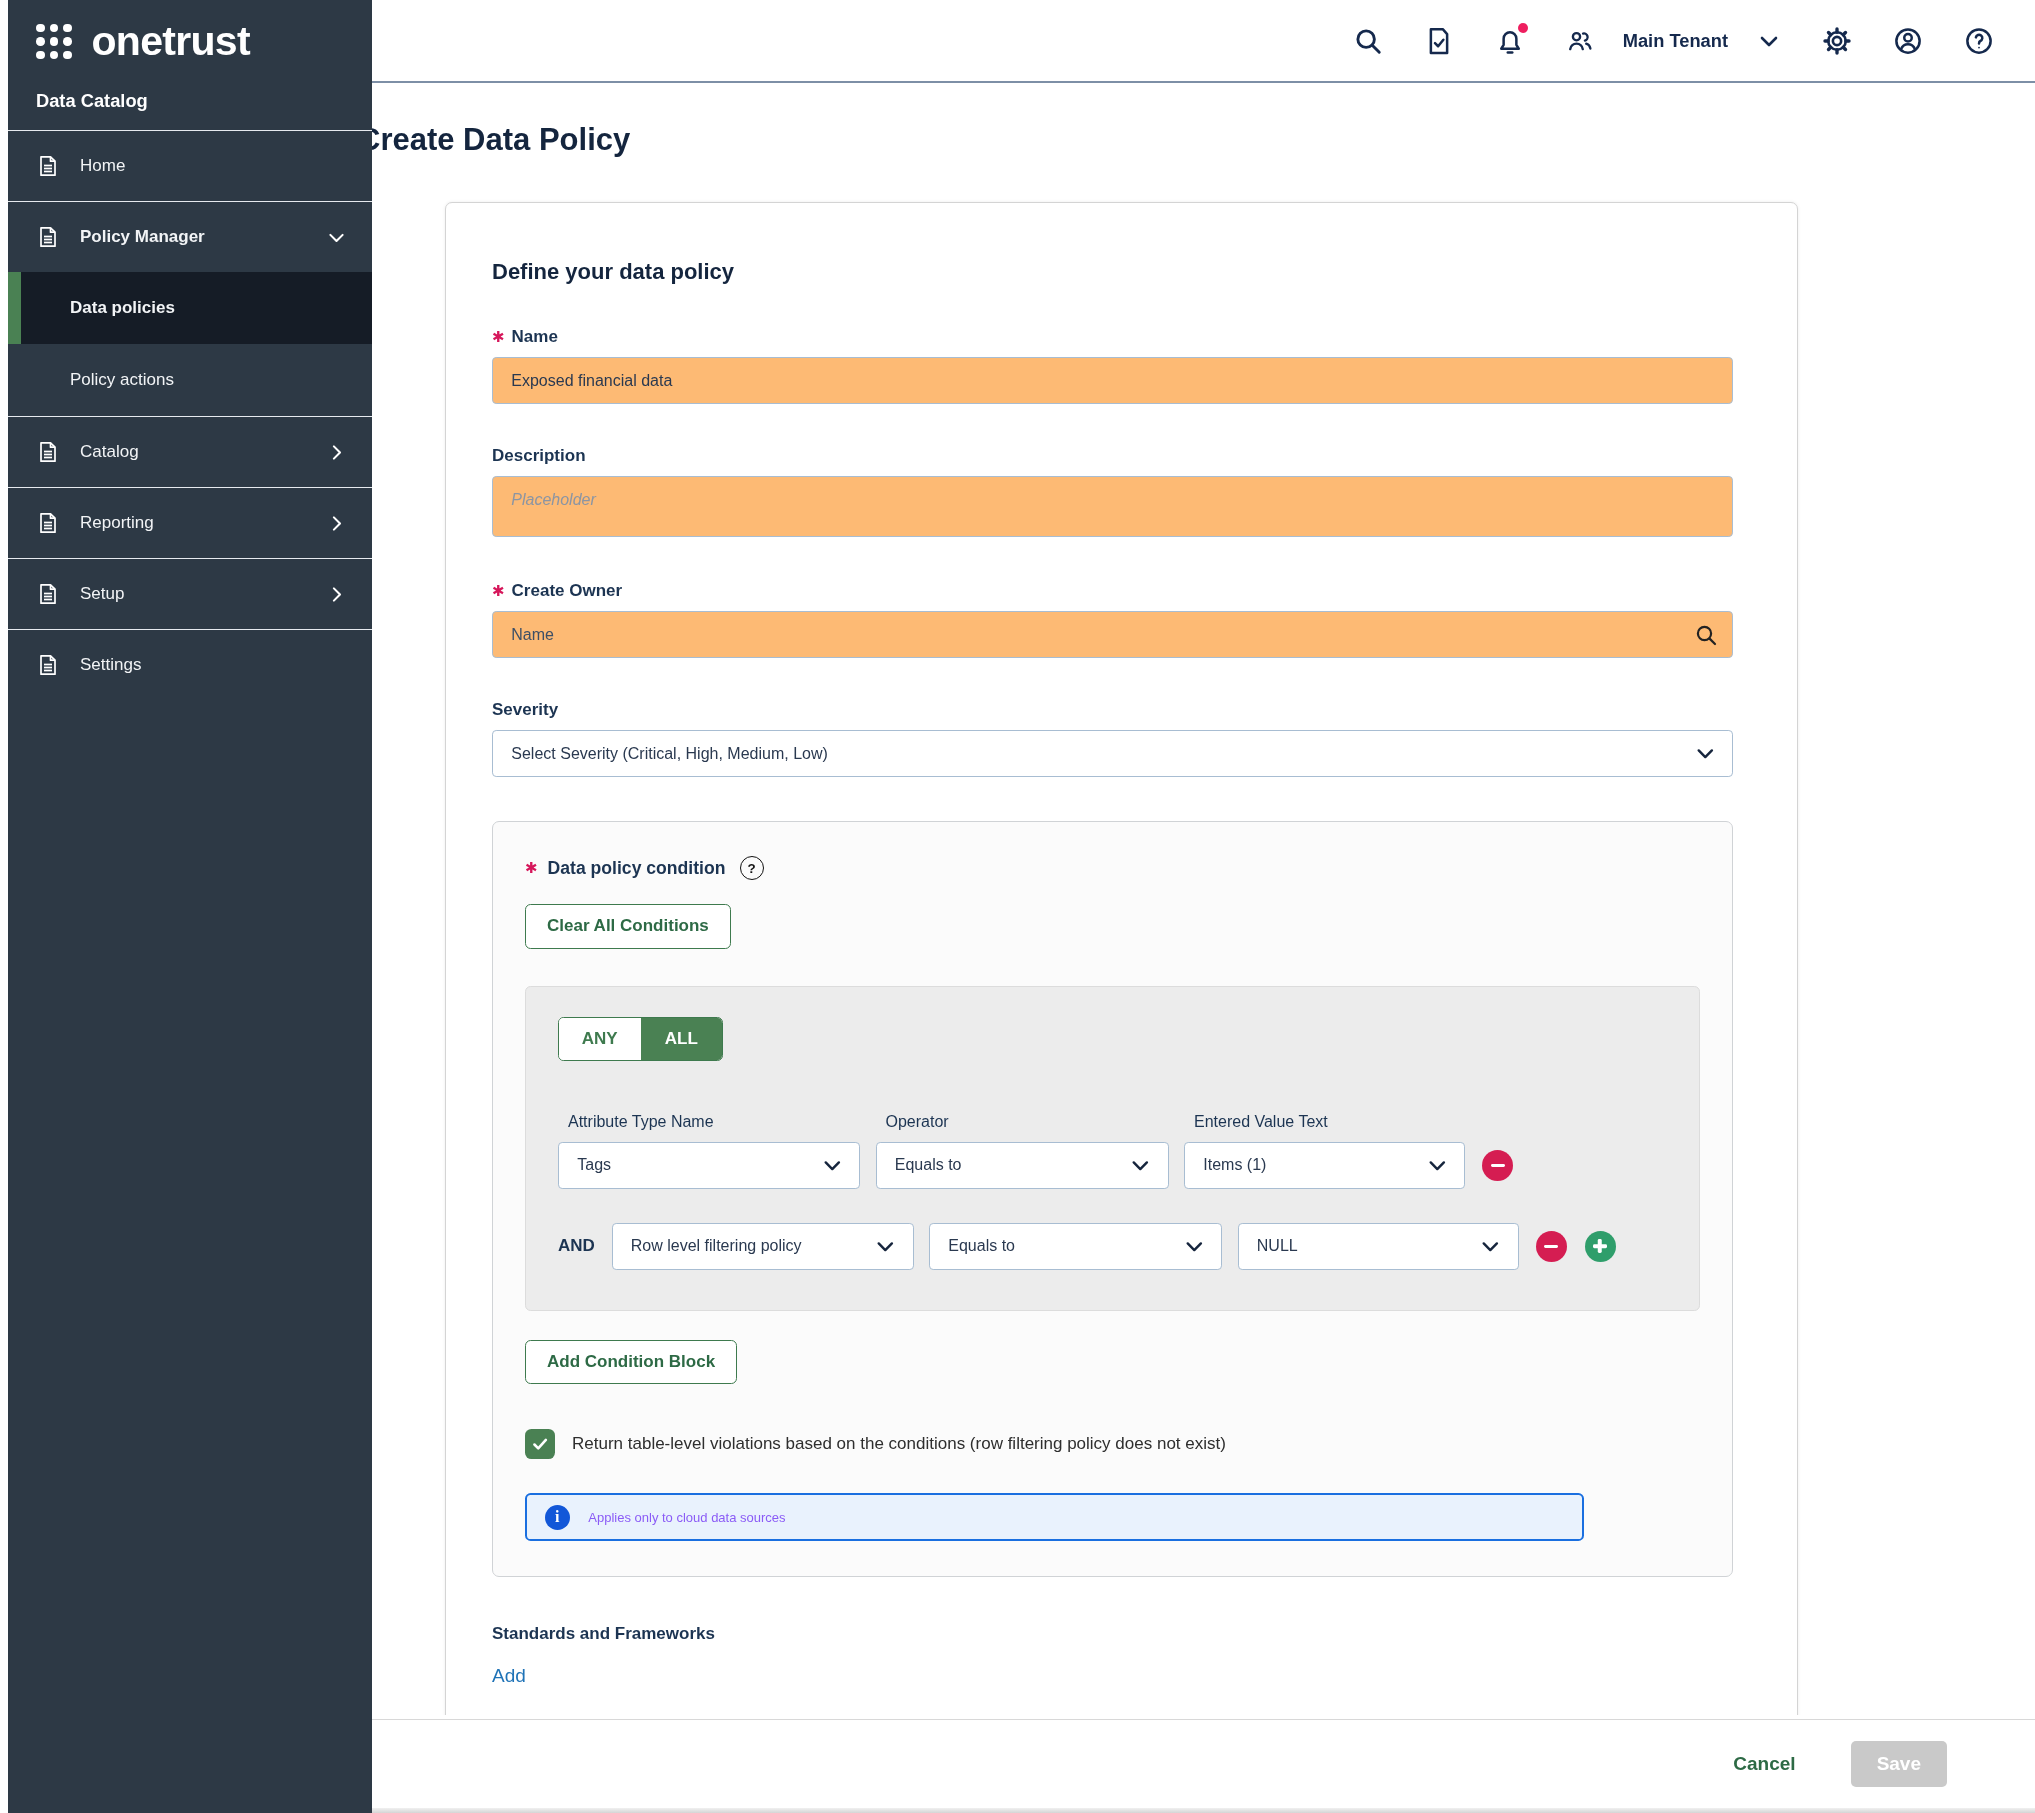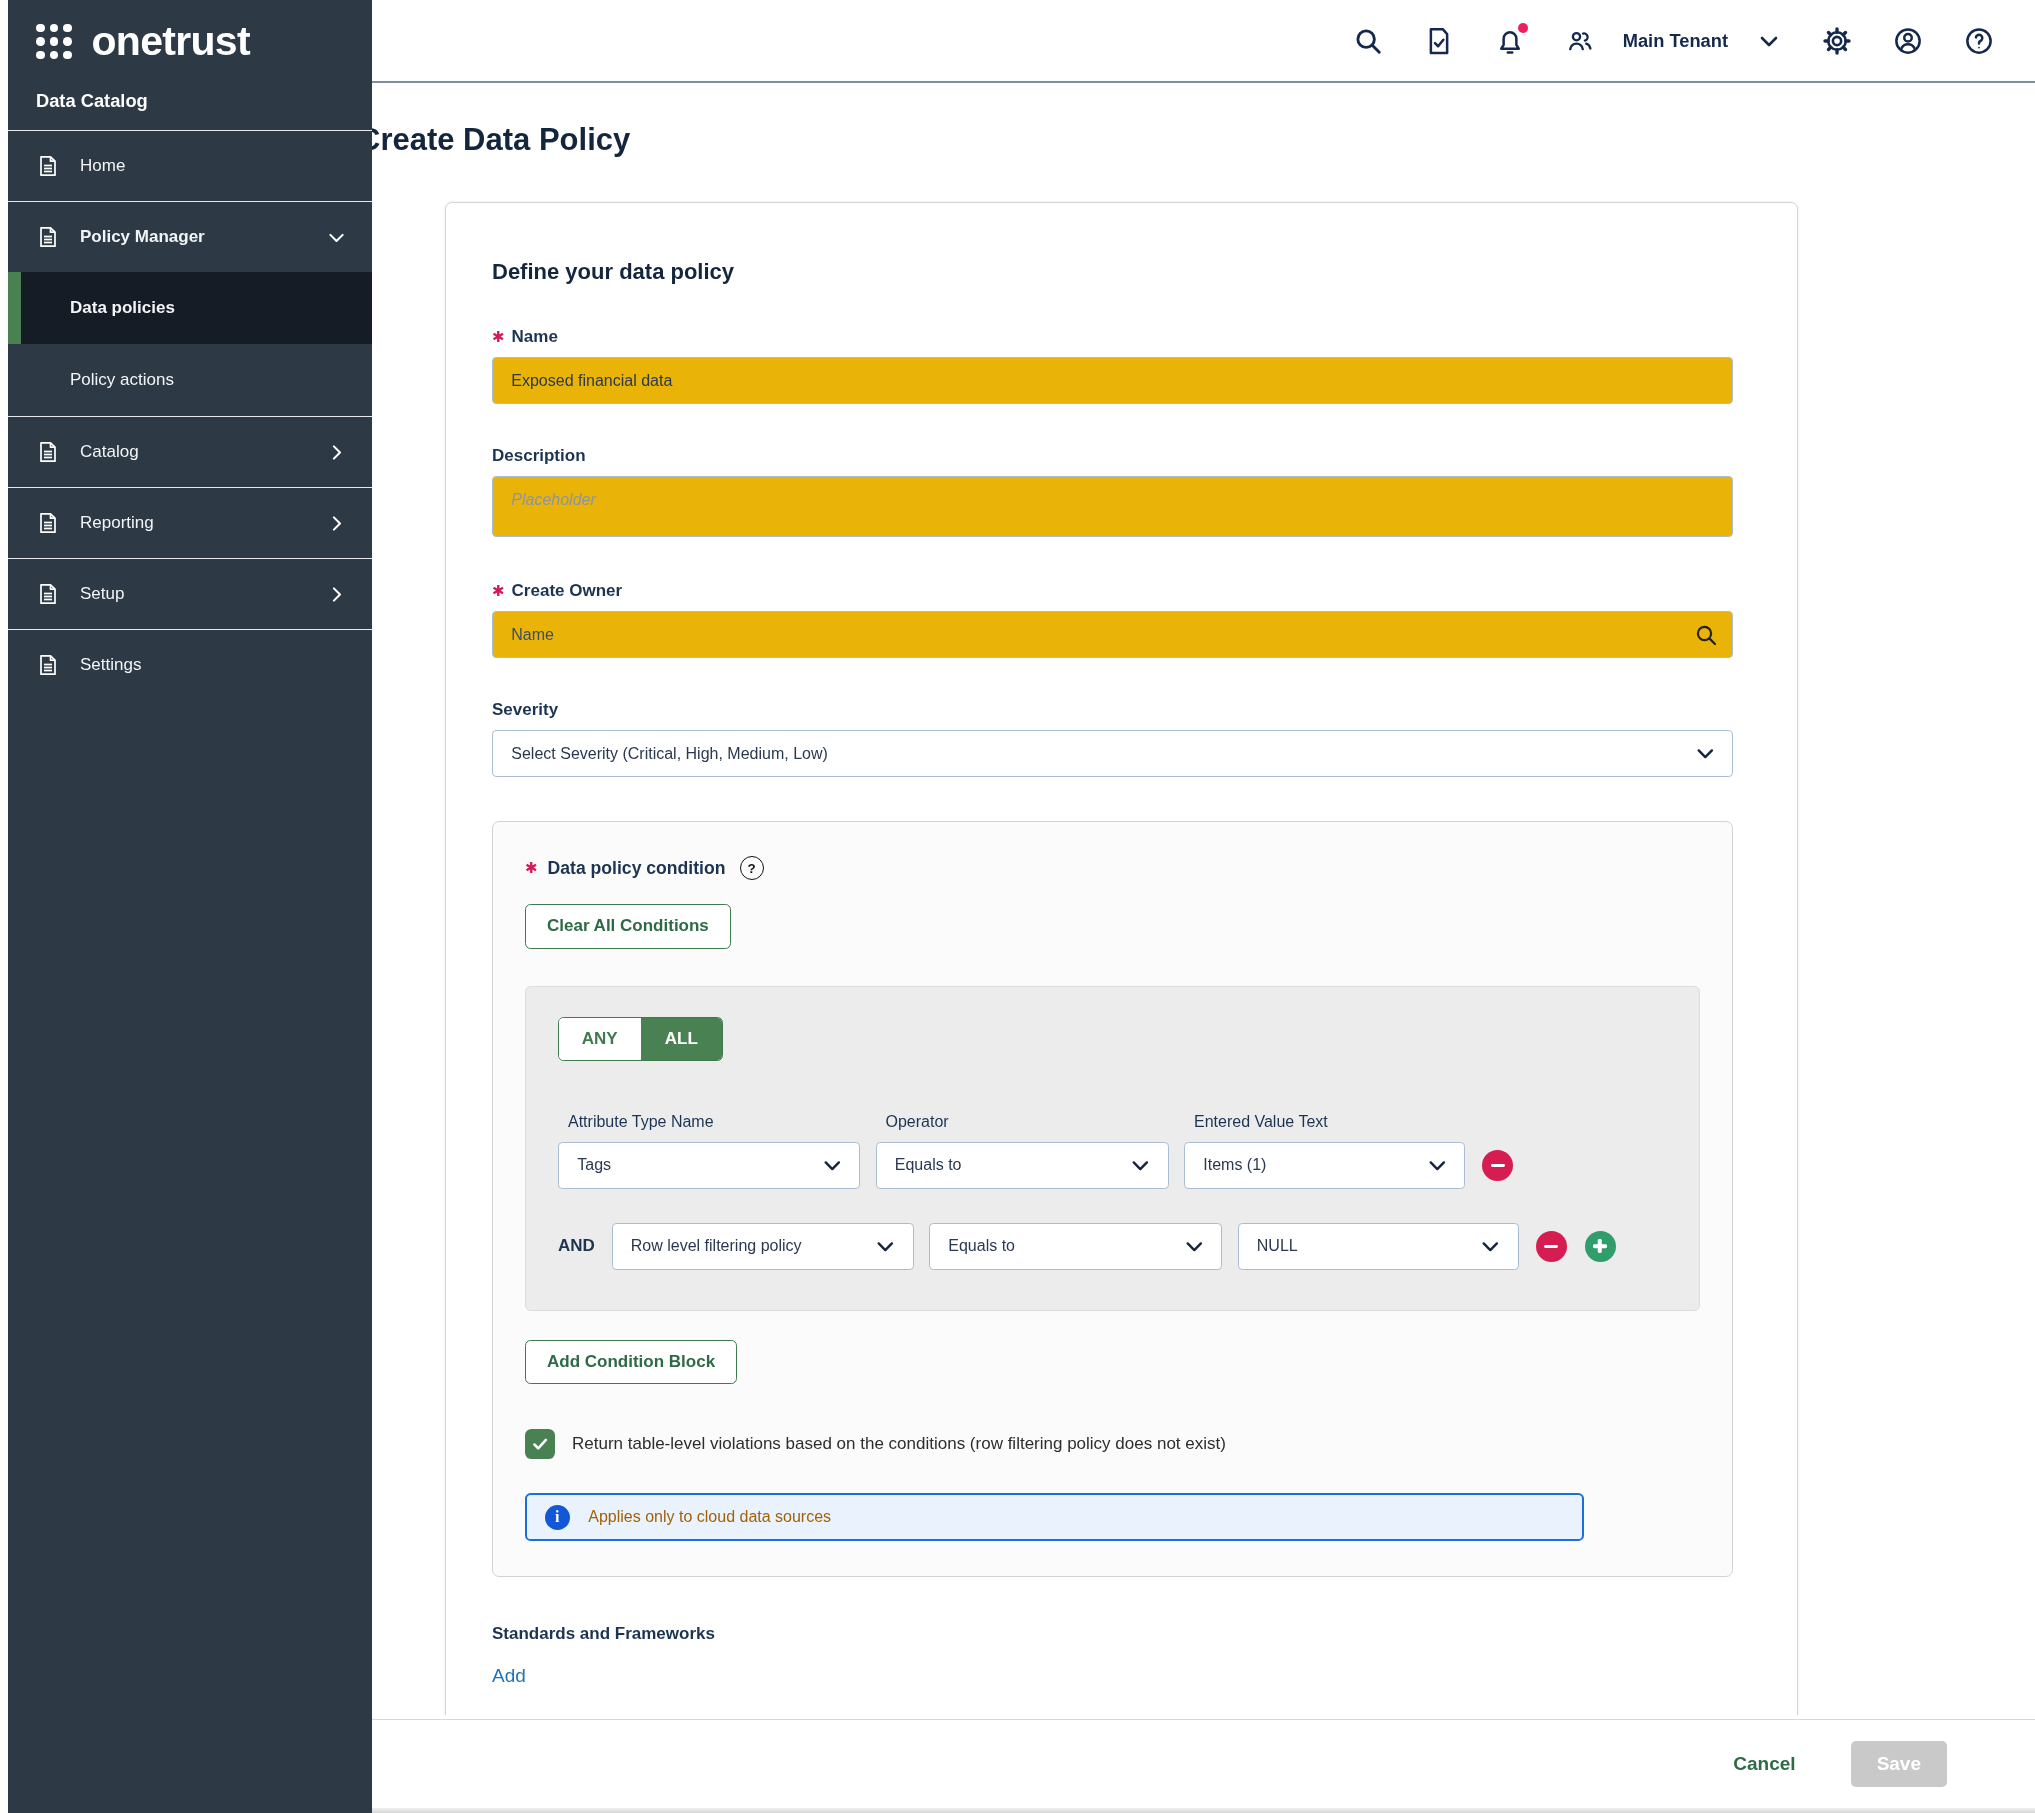--- a/index.html
+++ b/index.html
@@ -61,21 +61,21 @@
   .page-title{font-size:31px;font-weight:700;color:var(--title);margin:37px 0 0 40px}
   .card{
     width:1353px;margin:44px 0 0 127px;background:#fff;border:1.4px solid #d4d4d4;border-radius:7px;
     box-shadow:0 0.7px 3.5px rgba(0,0,0,.08);padding:56px 64px 67px 46px;
   }
   .section-title{font-size:22px;font-weight:700;color:var(--title)}
   .fgroup{margin-top:42px}
   .flabel{display:flex;align-items:center;gap:7px;font-size:17px;font-weight:700;color:#1c3452;margin-bottom:10px}
   .req{color:var(--crimson);font-size:15px;line-height:1;transform:translateY(-1.4px)}
   .tinput{
-    width:100%;height:47px;border:1.4px solid var(--input-border);border-radius:4.2px;background:#eab308;
+    width:100%;height:47px;border:1.4px solid var(--input-border);border-radius:4.2px;background:#fdba74;
     font-family:inherit;font-size:16px;color:#2a3950;padding:0 18.3px;outline:none;
   }
   textarea.tinput{height:61px;padding-top:14px;resize:none;font-style:italic}
   textarea.tinput::placeholder{color:#8b95a3;font-style:italic}
   .input-wrap{position:relative}
   .input-wrap .in-ic{position:absolute;right:15.5px;top:50%;transform:translateY(-50%);color:#222;display:flex}
   .input-wrap .in-ic svg{width:24px;height:24px}
   input.tinput::placeholder{color:#3c4f66;opacity:1;font-style:normal}
   .selectbox{
     display:flex;align-items:center;justify-content:space-between;height:47px;border:1.4px solid var(--input-border);
@@ -116,21 +116,21 @@
   .circ-plus .bar.v{transform:translate(-50%,-50%) rotate(90deg)}
   .check-row{display:flex;align-items:center;gap:17px;margin-top:45px;cursor:pointer}
   .checkbox{width:30px;height:30px;border-radius:6.4px;background:var(--green);display:flex;align-items:center;justify-content:center;flex:0 0 auto}
   .checkbox svg{width:18.3px;height:18.3px}
   .check-label{font-size:17px;color:#2e2e2e}
   .info-banner{
     margin-top:34px;width:1059px;height:48px;background:var(--info-bg);border:2.1px solid var(--info-border);
     border-radius:5.6px;display:flex;align-items:center;gap:18.3px;padding:0 17.6px;
   }
   .info-ic{width:25.4px;height:25.4px;border-radius:50%;background:var(--info-icon);color:#fff;display:flex;align-items:center;justify-content:center;font-size:16px;font-weight:700;font-family:"Liberation Serif","DejaVu Serif",serif;flex:0 0 auto}
-  .info-text{font-size:16px;color:#a16207}
+  .info-text{font-size:13px;color:#8b5cf6}
   .std-label{margin-top:47px;font-size:17px;font-weight:700;color:#1c3452}
   .add-link{display:inline-block;margin-top:21px;font-size:19px;color:var(--link-blue);cursor:pointer;text-decoration:none}
   
   .footer{
     position:absolute;left:318px;right:0;bottom:5.6px;height:89px;background:#fff;border-top:1.4px solid #d8d8d8;
     display:flex;align-items:center;justify-content:flex-end;gap:55px;padding-right:88px;z-index:4;
   }
   .cancel-link{font-size:19px;font-weight:700;color:var(--green-text);cursor:pointer;background:none;border:none;font-family:inherit}
   .save-btn{
     background:#c9c9c9;color:#fff;border:none;border-radius:5px;font-family:inherit;

